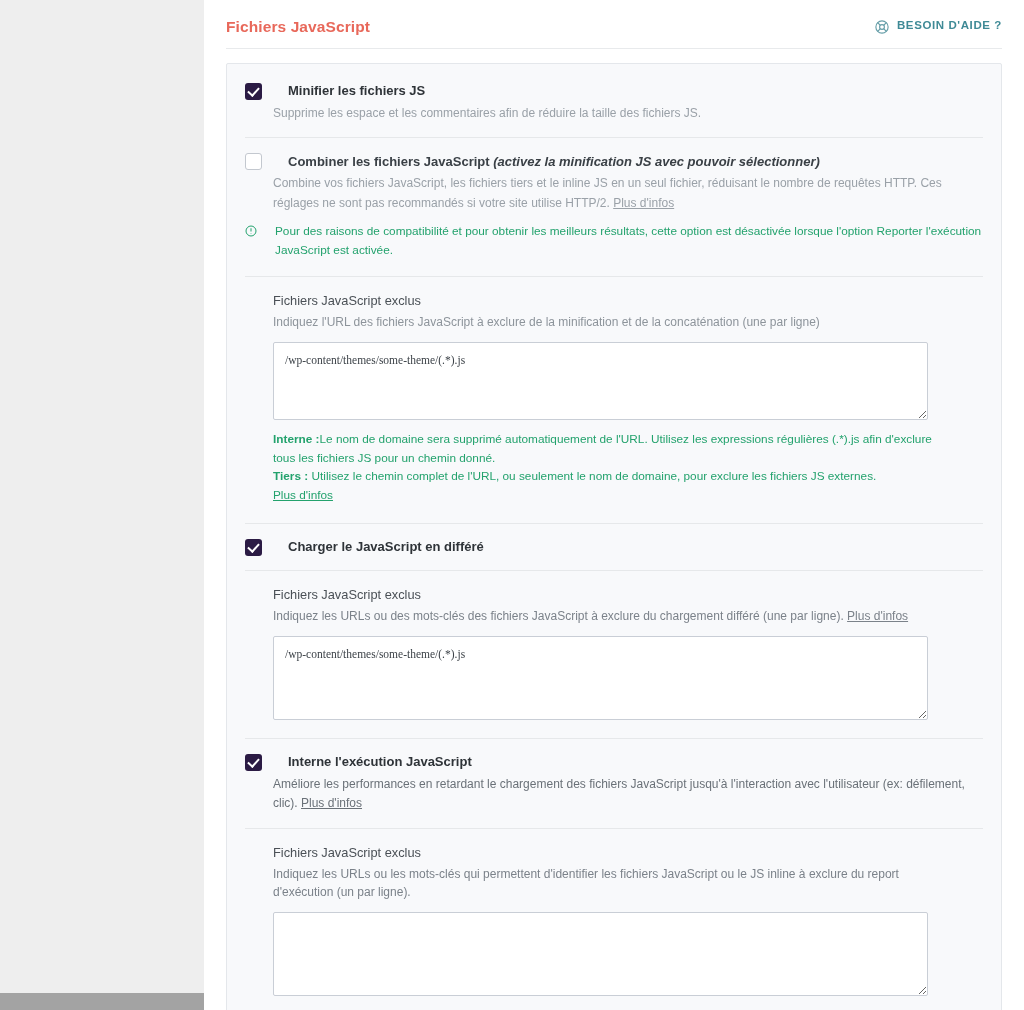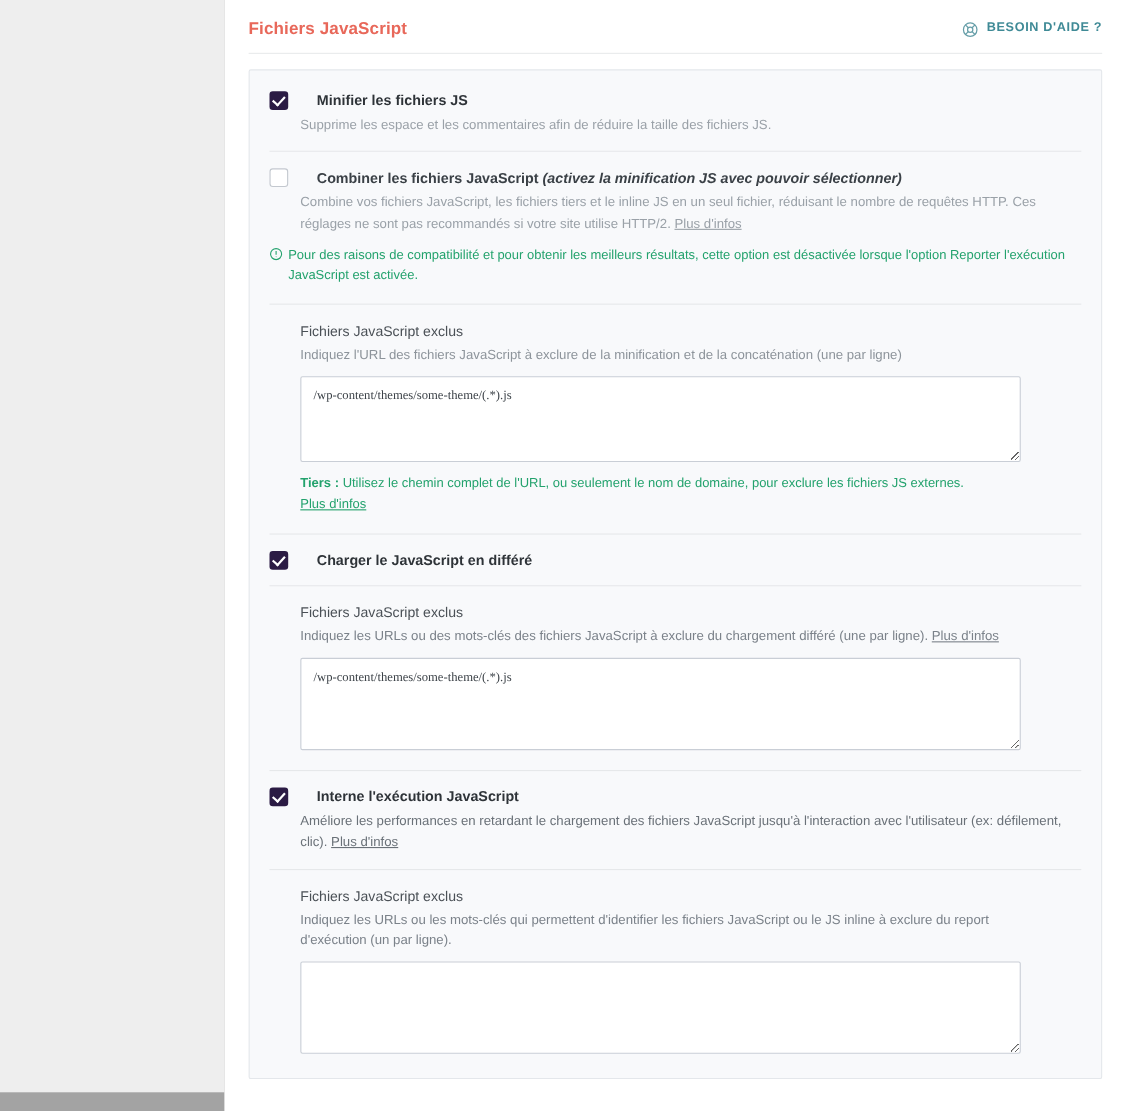--- a/index.html
+++ b/index.html
@@ -75,21 +75,21 @@
     font-size: 12px; color: #9aa1a8; line-height: 1.62; margin-top: 4px;
     max-width: 722px;
   }
   .cbdesc.dark { color: #6a7178; }
   .cbdesc-wrap { padding-left: 28px; margin-top: 2px; }
 
   a.infolink { color: inherit; text-decoration: underline; cursor: pointer; }
 
   
   .notice {
-    display: flex; gap: 5px; align-items: flex-start;
+    display: flex; gap: 18px; align-items: flex-start;
     color: #23a26d; font-size: 11.8px; line-height: 1.6;
     margin-top: 9px; max-width: 748px;
   }
   .notice-icon { width: 12px; height: 12px; flex: 0 0 auto; margin-top: 3px; }
 
   
   .excl {
     margin: 16px 0 0 28px;
   }
   .excl-title { font-size: 12.8px; color: #4a5056; margin-bottom: 5px; }
@@ -181,20 +181,23 @@
         </div>
 
         <div class="divider" style="margin-top:16px;"></div>
 
         <div class="excl">
           <div class="excl-title">Fichiers JavaScript exclus</div>
           <div class="excl-desc">Indiquez l'URL des fichiers JavaScript à exclure de la minification et de la concaténation (une par ligne)</div>
           <textarea class="ta" placeholder="" style="">/wp-content/themes/some-theme/(.*).js</textarea>
           <div class="green-help">
             <span class="nowrap-block">
+              <b>Interne :</b><span>Le nom de domaine sera supprimé automatiquement de l'URL. Utilisez les expressions régulières (.*).js afin d'exclure tous les fichiers JS pour un chemin donné.</span>
+            </span>
+            <span class="nowrap-block">
               <b>Tiers :</b>
               <span>Utilisez le chemin complet de l'URL, ou seulement le nom de domaine, pour exclure les fichiers JS externes.</span>
             </span>
             <a class="nowrap-block">Plus d'infos</a>
           </div>
         </div>
       </div>
 
       <div class="divider" style="margin-top:18px;"></div>
 

